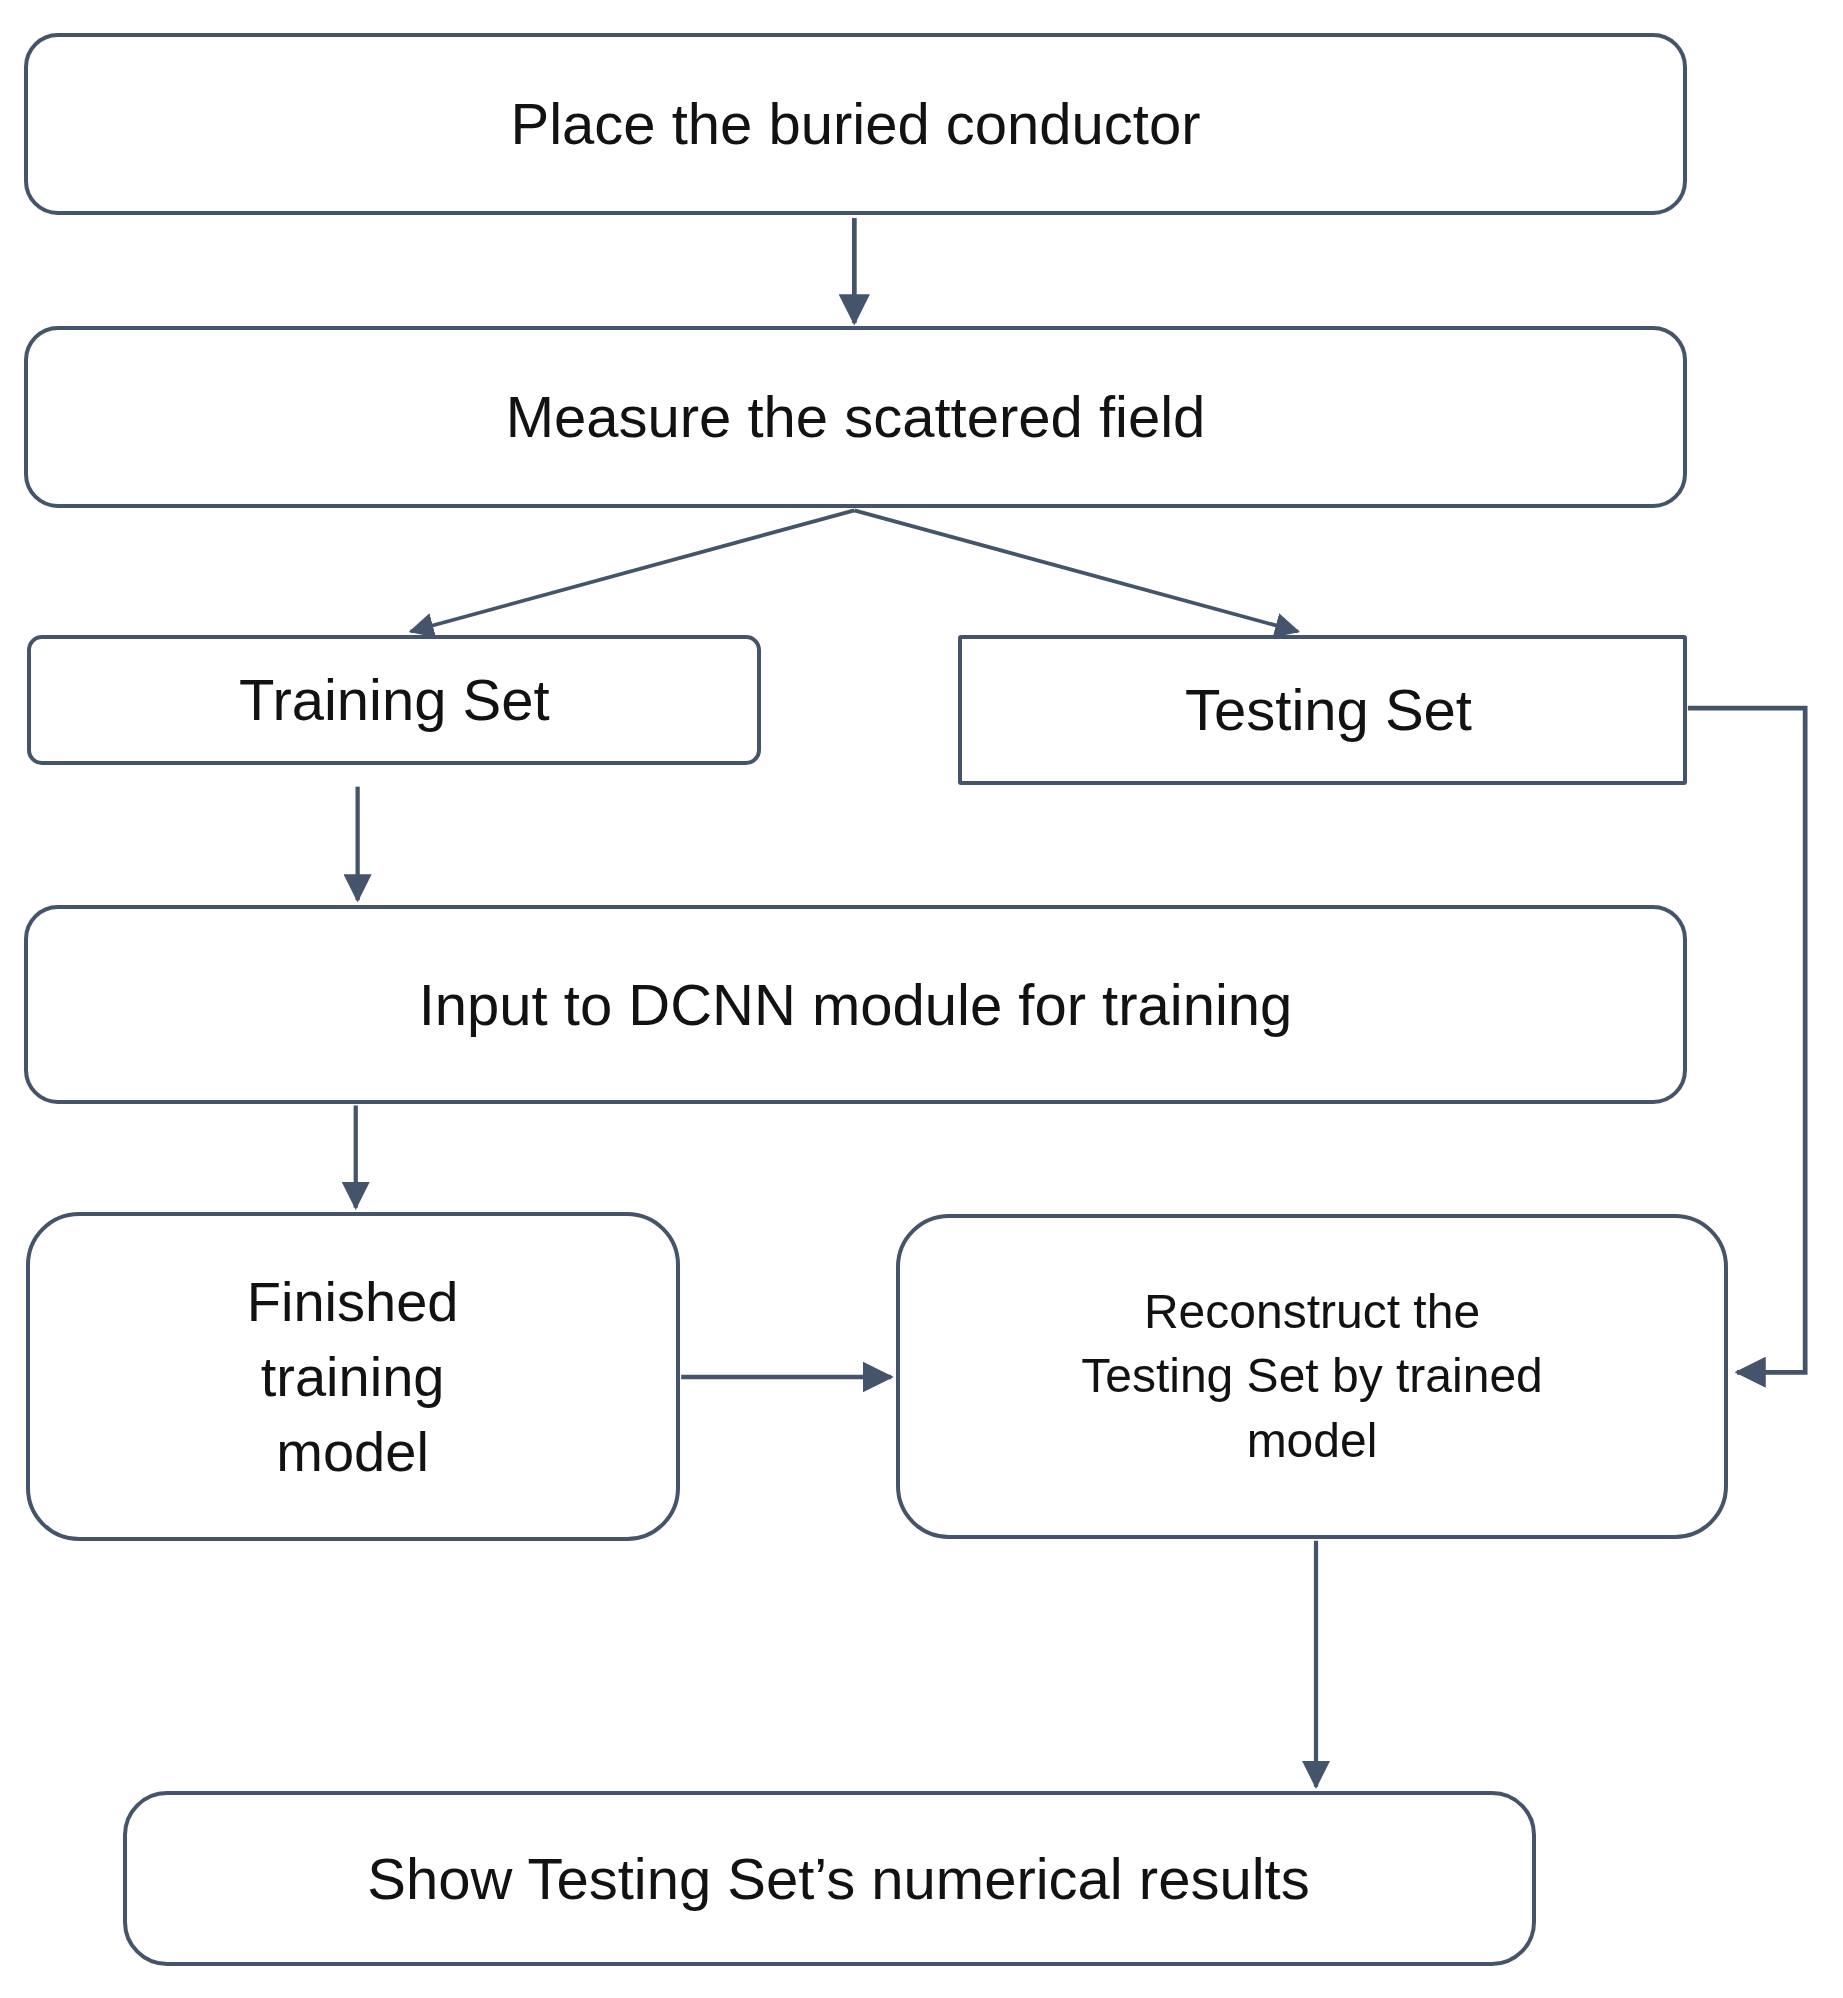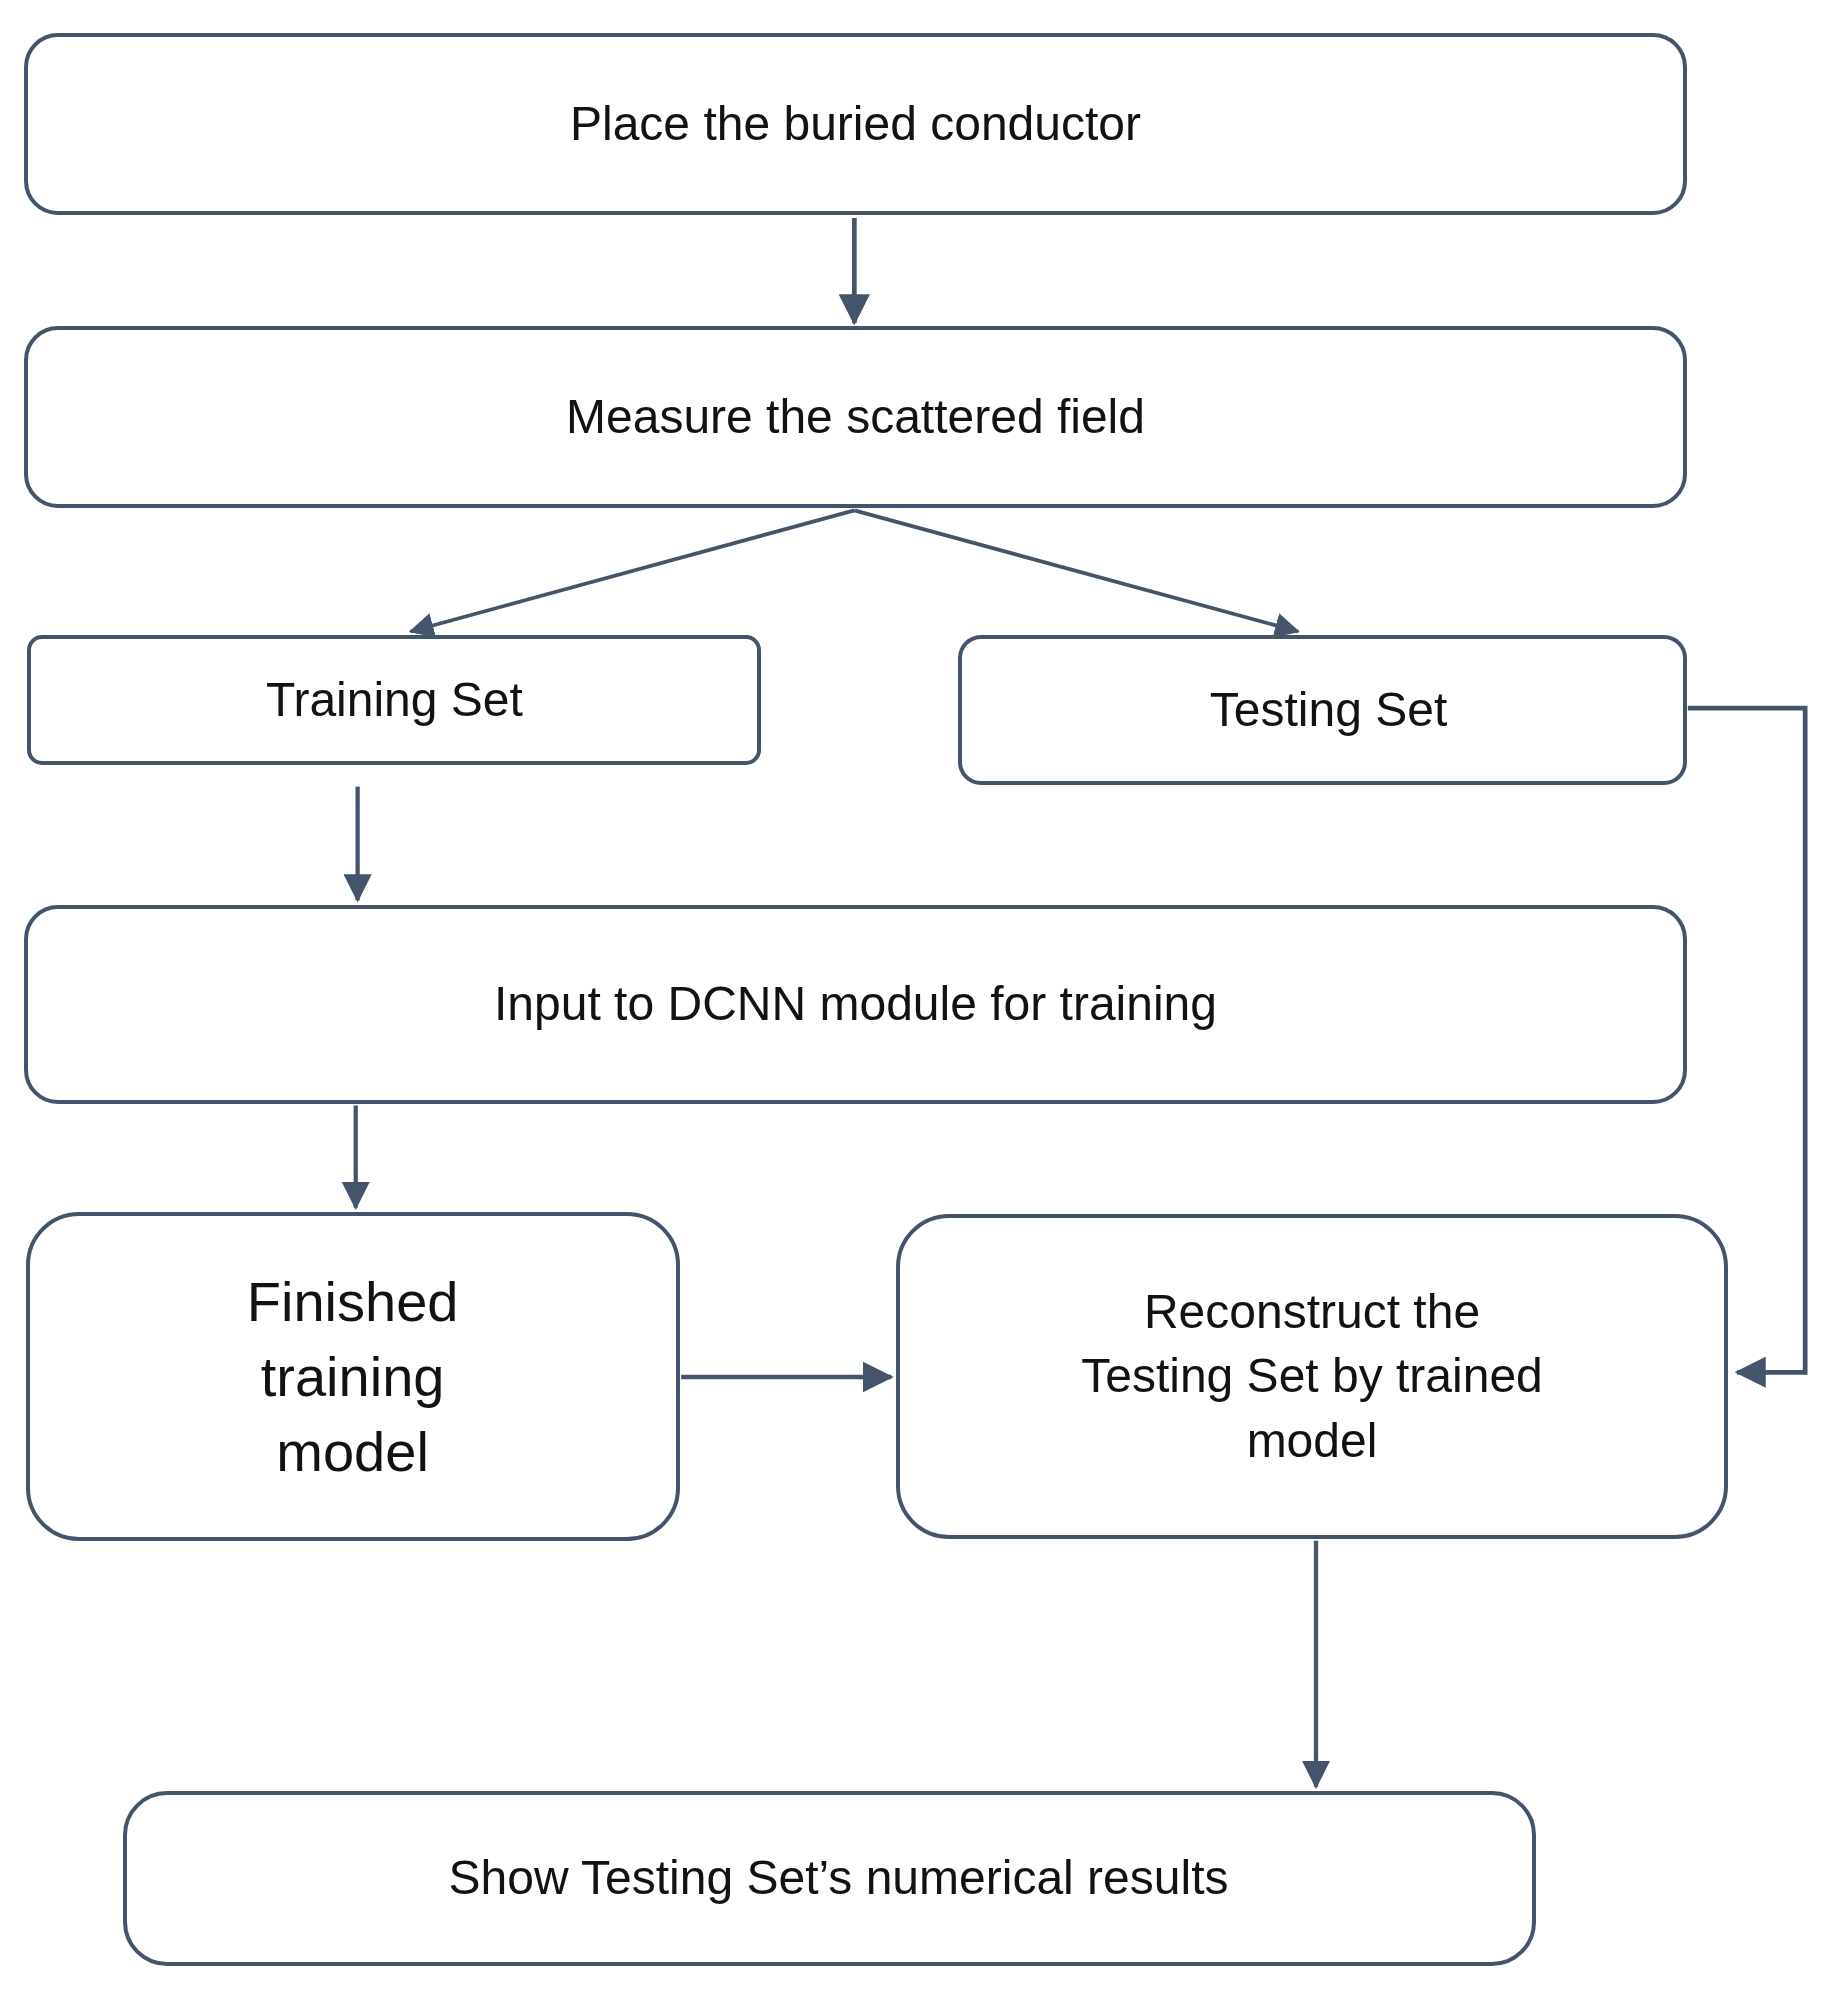--- a/index.html
+++ b/index.html
@@ -25,29 +25,29 @@
   .node{
     position:absolute;
     box-sizing:border-box;
     border:4.7px solid var(--stroke);
     background:var(--bg);
     display:flex;
     align-items:center;
     justify-content:center;
     text-align:center;
     color:var(--text);
-    font-size:48px;
+    font-size:58px;
     line-height:1.3;
     border-radius:34px;
   }
   .node .lines{display:block;}
   .node-place      {left:24px;   top:33px;   width:1663px; height:182px;}
   .node-measure    {left:24px;   top:326px;  width:1663px; height:182px;justify-content:center;}
   .node-training   {left:27.4px;   top:635px;  width:734px;  height:130px; border-radius:15px;}
-  .node-testing    {left:958px; top:635px;  width:729px;  height:150px; border-radius:23px;padding-left:12px;}
+  .node-testing    {left:958px; top:635px;  width:729px;  height:150px; border-radius:3px;padding-left:12px;}
   .node-input      {left:24px;   top:905px;  width:1663px; height:199px;}
   .node-finished   {left:25.6px;   top:1212px; width:654px;  height:329px; border-radius:53px; font-size:56px; line-height:1.34;}
   .node-reconstruct{left:896px;  top:1214px; width:832px;  height:325px; border-radius:53px; font-size:48px; line-height:1.34; padding:0 9.5px;}
   .node-results    {left:123px;  top:1791px; width:1413px; height:175px; border-radius:44px;padding-left:18px;}
 </style>
 </head>
 <body>
 
 <div class="canvas">
 

